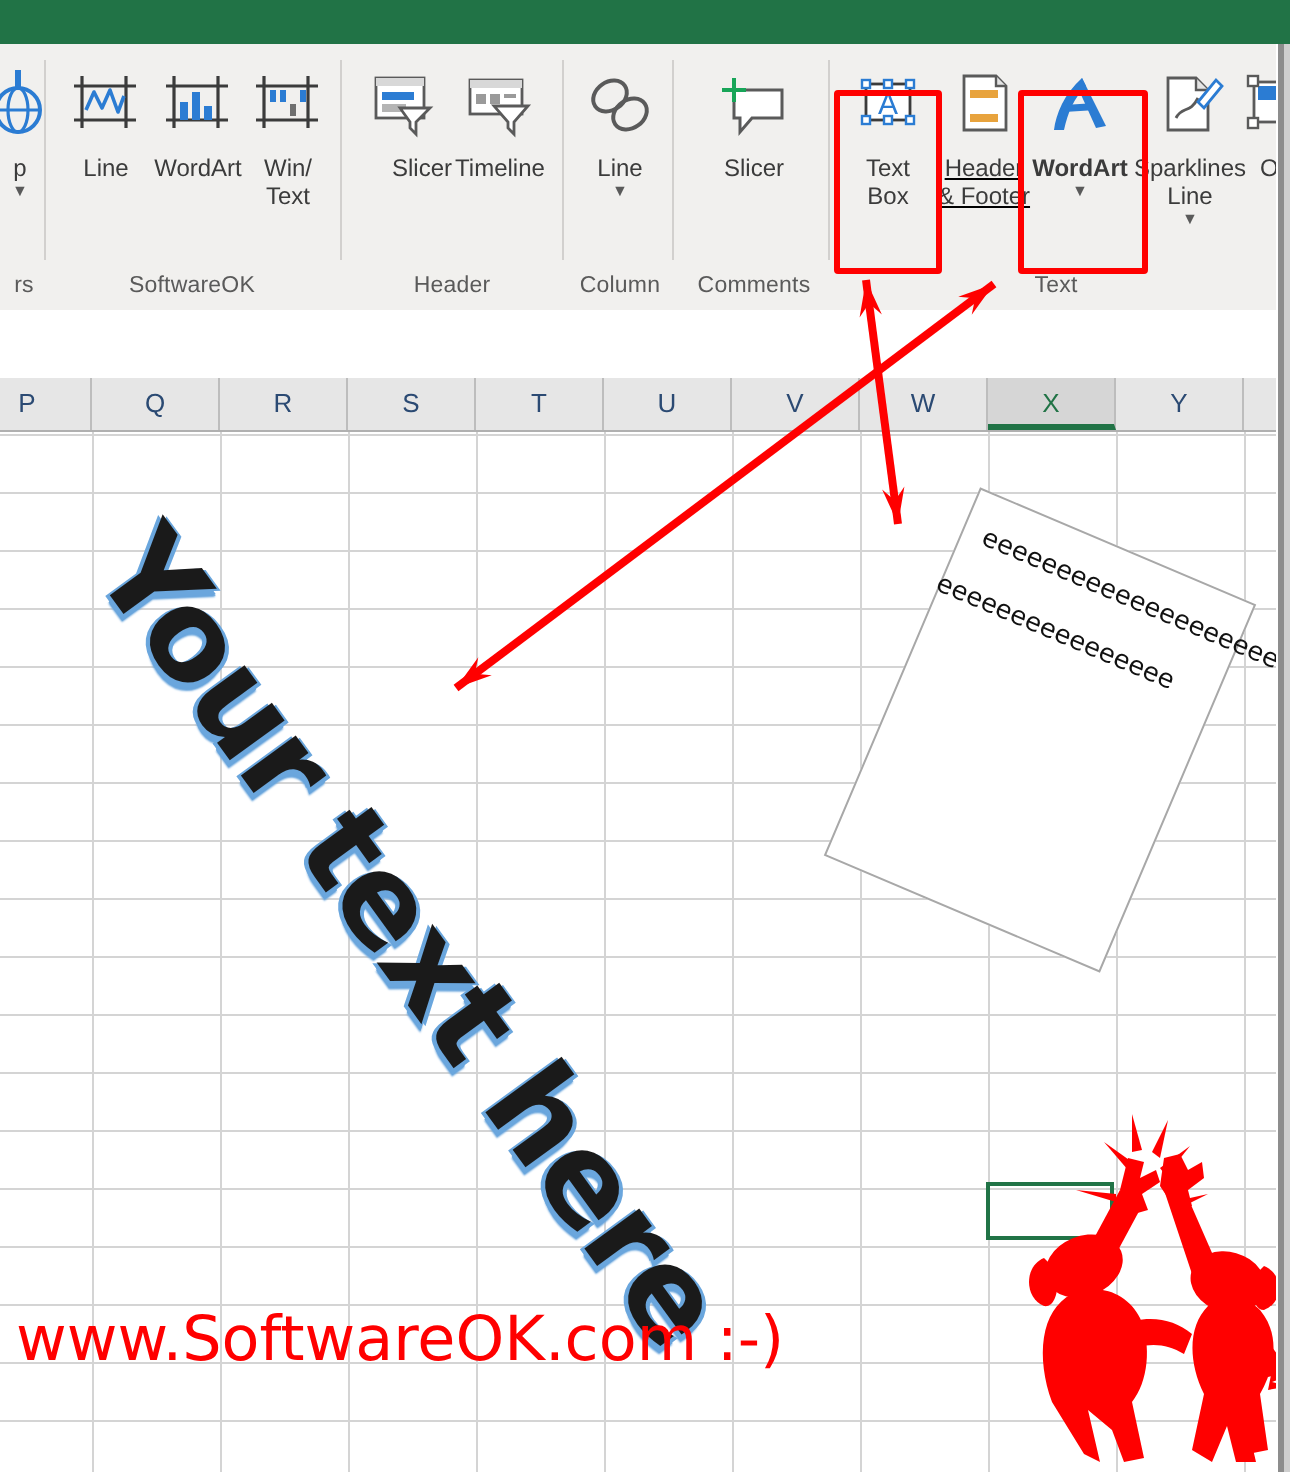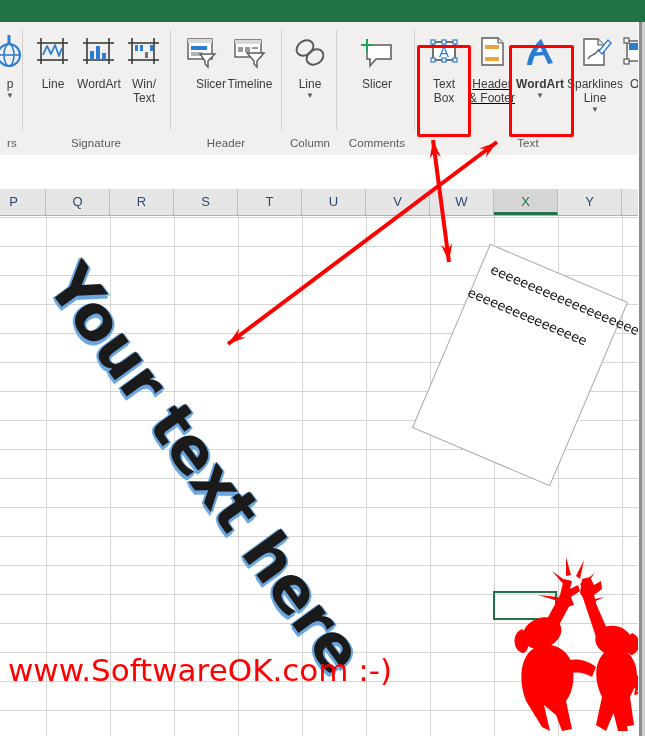--- a/index.html
+++ b/index.html
@@ -98,21 +98,21 @@
                 <ellipse cx="14" cy="20" rx="5" ry="11" fill="none" stroke="#2b7cd3" stroke-width="1.6"></ellipse>
                 <line x1="3" y1="20" x2="25" y2="20" stroke="#2b7cd3" stroke-width="1.6"></line>
                 <line x1="14" y1="0" x2="14" y2="10" stroke="#2b7cd3" stroke-width="3"></line>
           </svg>
         </div>
         <div class="lbl">p</div>
         <div class="caret">▼</div>
       </div>
       <div class="group-sep" style="left: 22px;"></div>
       <div class="group" style="left: 26px; width: 140px;">
-        <div class="group-label">Signature</div>
+        <div class="group-label">SoftwareOK</div>
       </div>
       <div class="btn" style="left: 30px; width: 46px;">
         <div class="ico">
           <svg width="36" height="34" viewBox="0 0 36 34" xmlns="http://www.w3.org/2000/svg">
             <line x1="6" y1="3" x2="6" y2="29" stroke="#3b3b3b" stroke-width="1.6"></line>
                 <line x1="2" y1="25" x2="33" y2="25" stroke="#3b3b3b" stroke-width="1.6"></line>
                 <line x1="2" y1="8" x2="33" y2="8" stroke="#3b3b3b" stroke-width="1.6"></line>
                 <line x1="28" y1="3" x2="28" y2="29" stroke="#3b3b3b" stroke-width="1.6"></line>
                 <polyline points="8,20 12,11 16,19 20,10 24,21 27,13" fill="none" stroke="#2b7cd3" stroke-width="1.8" stroke-linejoin="round"></polyline>
           </svg>

